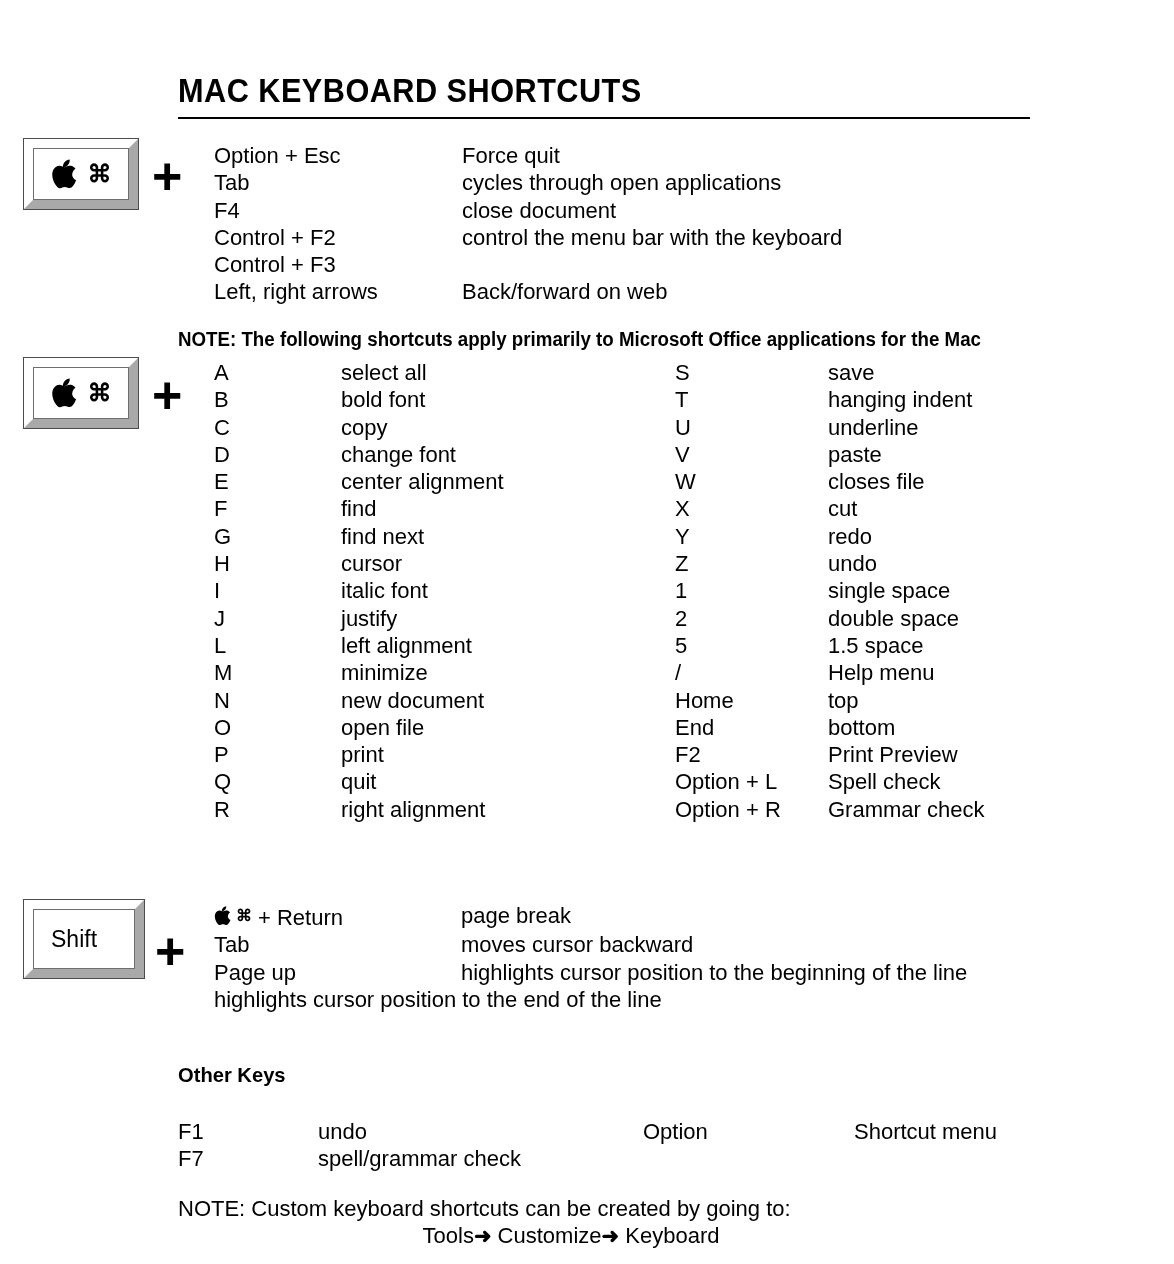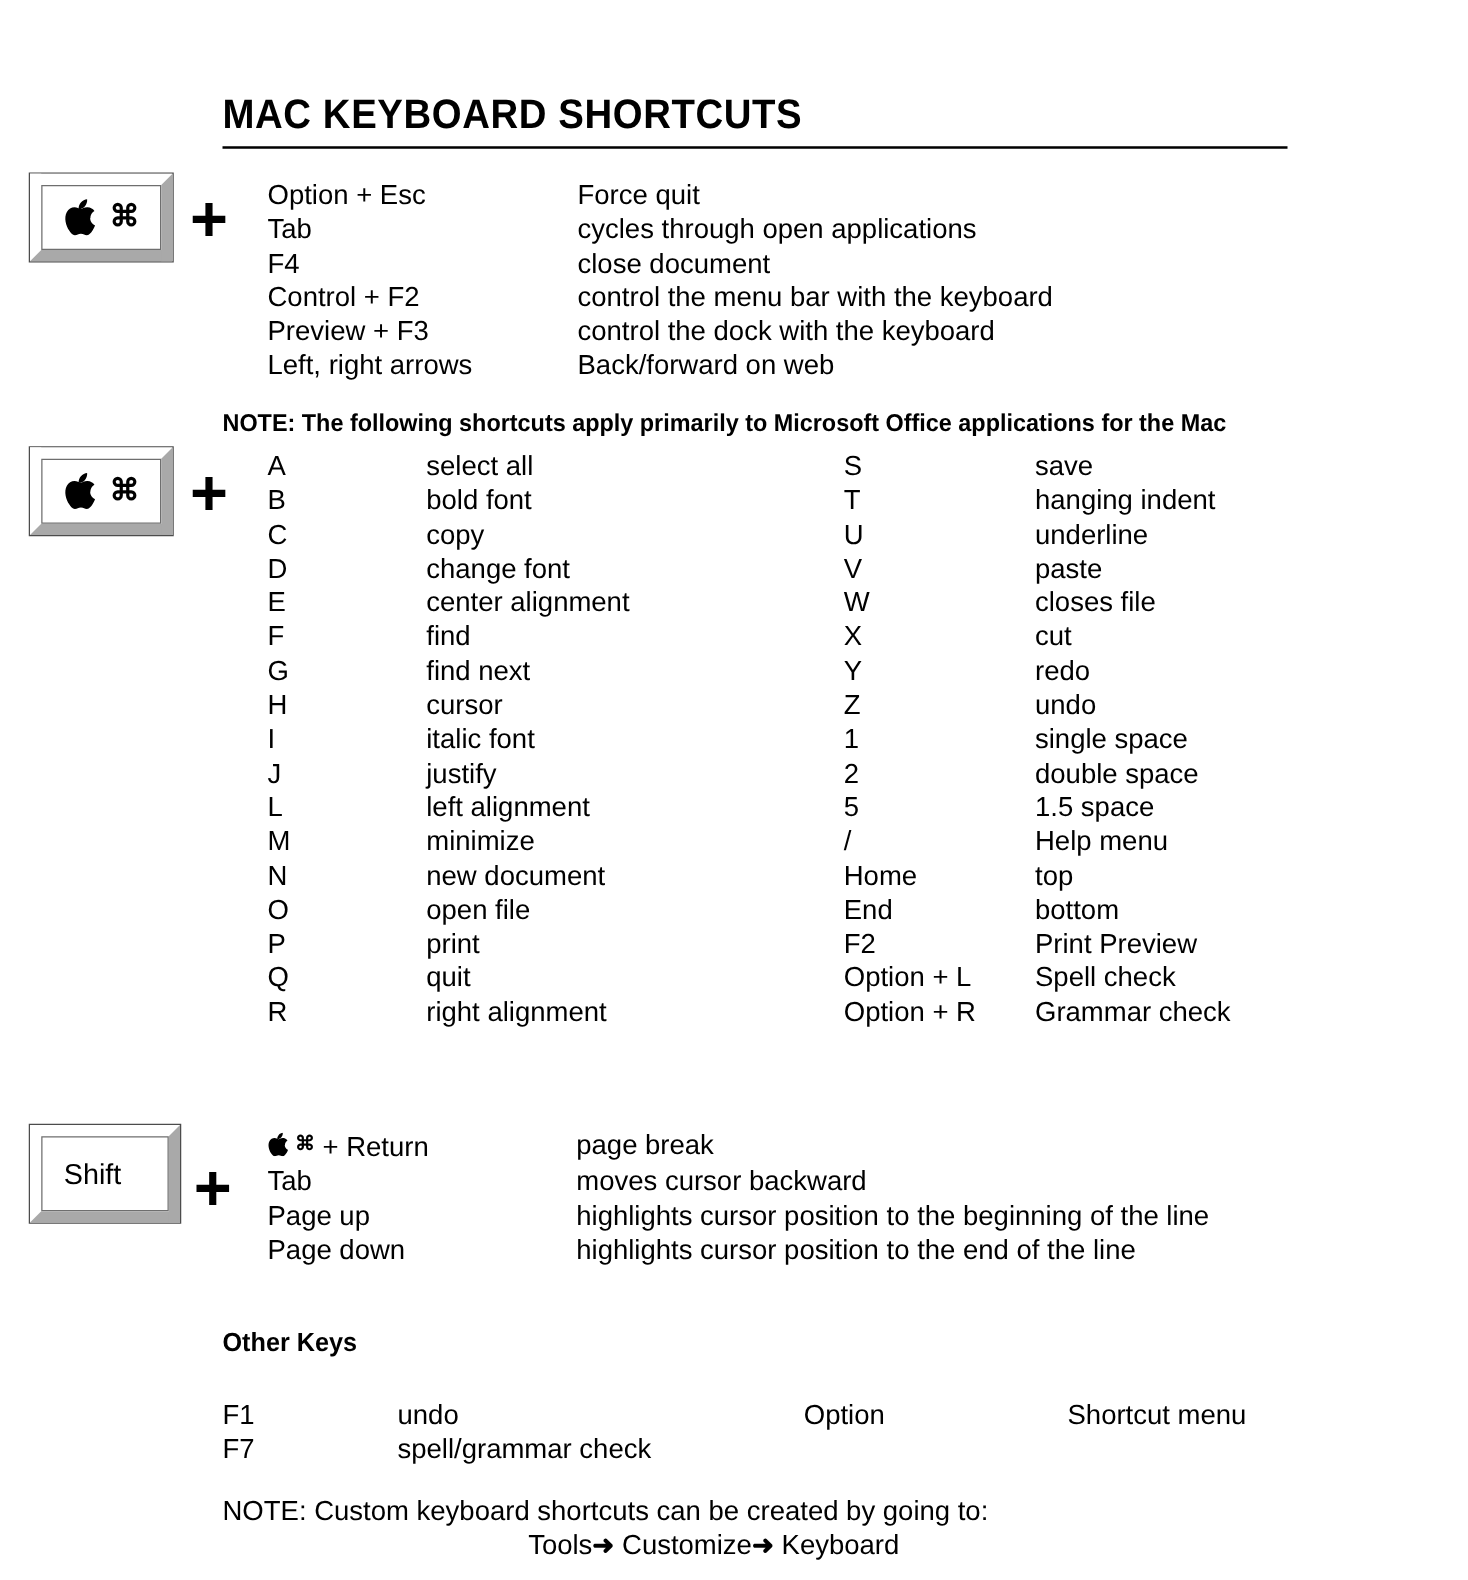--- a/index.html
+++ b/index.html
@@ -231,22 +231,21 @@
   </div>
   <div class="srow">
     <span class="k">F4</span>
     <span class="d">close document</span>
   </div>
   <div class="srow">
     <span class="k">Control + F2</span>
     <span class="d">control the menu bar with the keyboard</span>
   </div>
   <div class="srow">
-    <span class="k">Preview + F3</span>
-    <span class="d">control the dock with the keyboard</span>
+    <span class="k">Control + F3</span>
   </div>
   <div class="srow">
     <span class="k">Left, right arrows</span>
     <span class="d">Back/forward on web</span>
   </div>
 </div>
 
 <div id="note1">NOTE: The following shortcuts apply primarily to Microsoft Office applications for the Mac</div>
 
 <div class="keycap" id="keycap-2" style="left:23px; top:357px; width:116px; height:72px;">
@@ -434,21 +433,20 @@
   </div>
   <div class="srow">
       <span class="k">Tab</span>
       <span class="d">moves cursor backward</span>
     </div>
   <div class="srow">
       <span class="k">Page up</span>
       <span class="d">highlights cursor position to the beginning of the line</span>
     </div>
   <div class="srow">
-      <span class="k">Page down</span>
       <span class="d">highlights cursor position to the end of the line</span>
     </div>
 </div>
 
 <div id="other-keys-heading">Other Keys</div>
 
 <div class="row-list" id="block4">
   <div class="srow">
     <span class="k">F1</span>
     <span class="d">undo</span>

